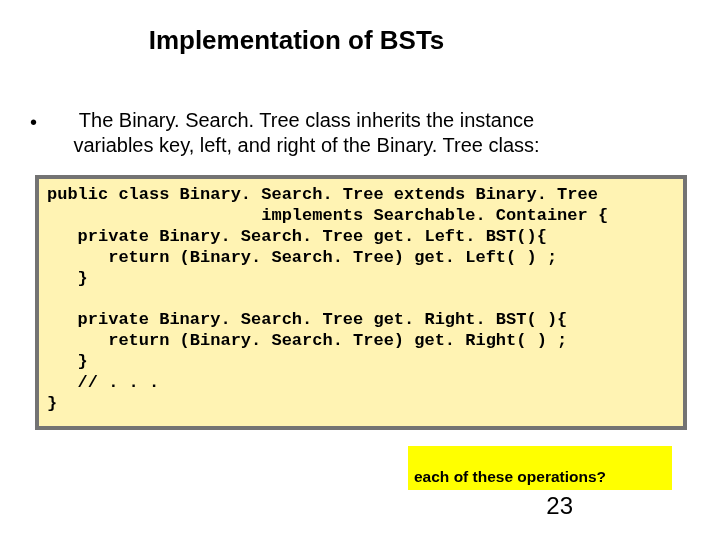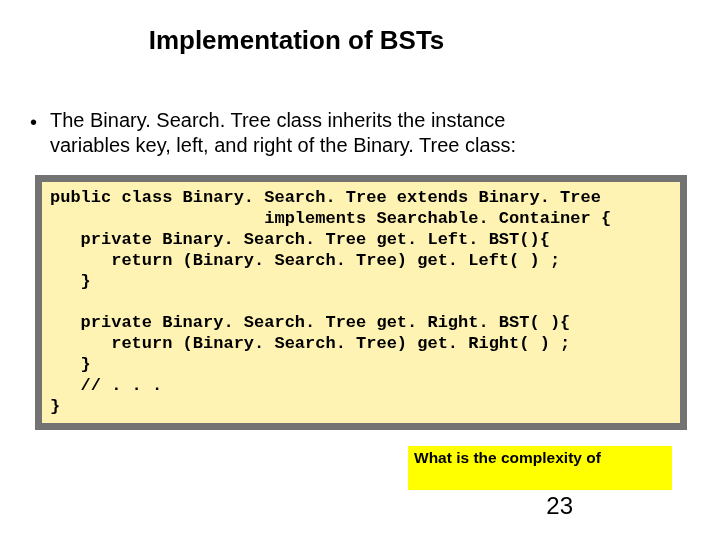--- a/index.html
+++ b/index.html
@@ -39,29 +39,30 @@
       display: flex;
       align-items: flex-start;
     }
     .bullet-dot {
       width: 20px;
       flex-shrink: 0;
       padding-top: 2px;
     }
     .bullet-text {
       flex: 1;
+      text-align: center;
     }
     .code-box {
       position: absolute;
       top: 175px;
       left: 35px;
       width: 652px;
       height: 255px;
       background: #fff3b3;
-      border: 7px solid #737373;
+      border: 4px solid #737373;
       box-sizing: border-box;
       padding: 6px 8px;
       font-family: "Courier New", Courier, monospace;
       font-size: 17px;
       font-weight: bold;
       line-height: 1.23;
       white-space: pre;
       color: #000000;
     }
     .callout {
@@ -104,18 +105,19 @@
 <span>      return (Binary. Search. Tree) get. Left( ) ;</span>
 <span>   }</span>
 <span></span>
 <span>   private Binary. Search. Tree get. Right. BST( ){</span>
 <span>      return (Binary. Search. Tree) get. Right( ) ;</span>
 <span>   }</span>
 <span>   // . . .</span>
 <span>}</span></div>
 
   <div class="callout">
-    <span>What is the complexity of</span><br>
+    <br>
+    <span> each of these operations?</span>
   </div>
 
   <div class="page-num">23</div>
 
 </div>
 
 </body></html>

